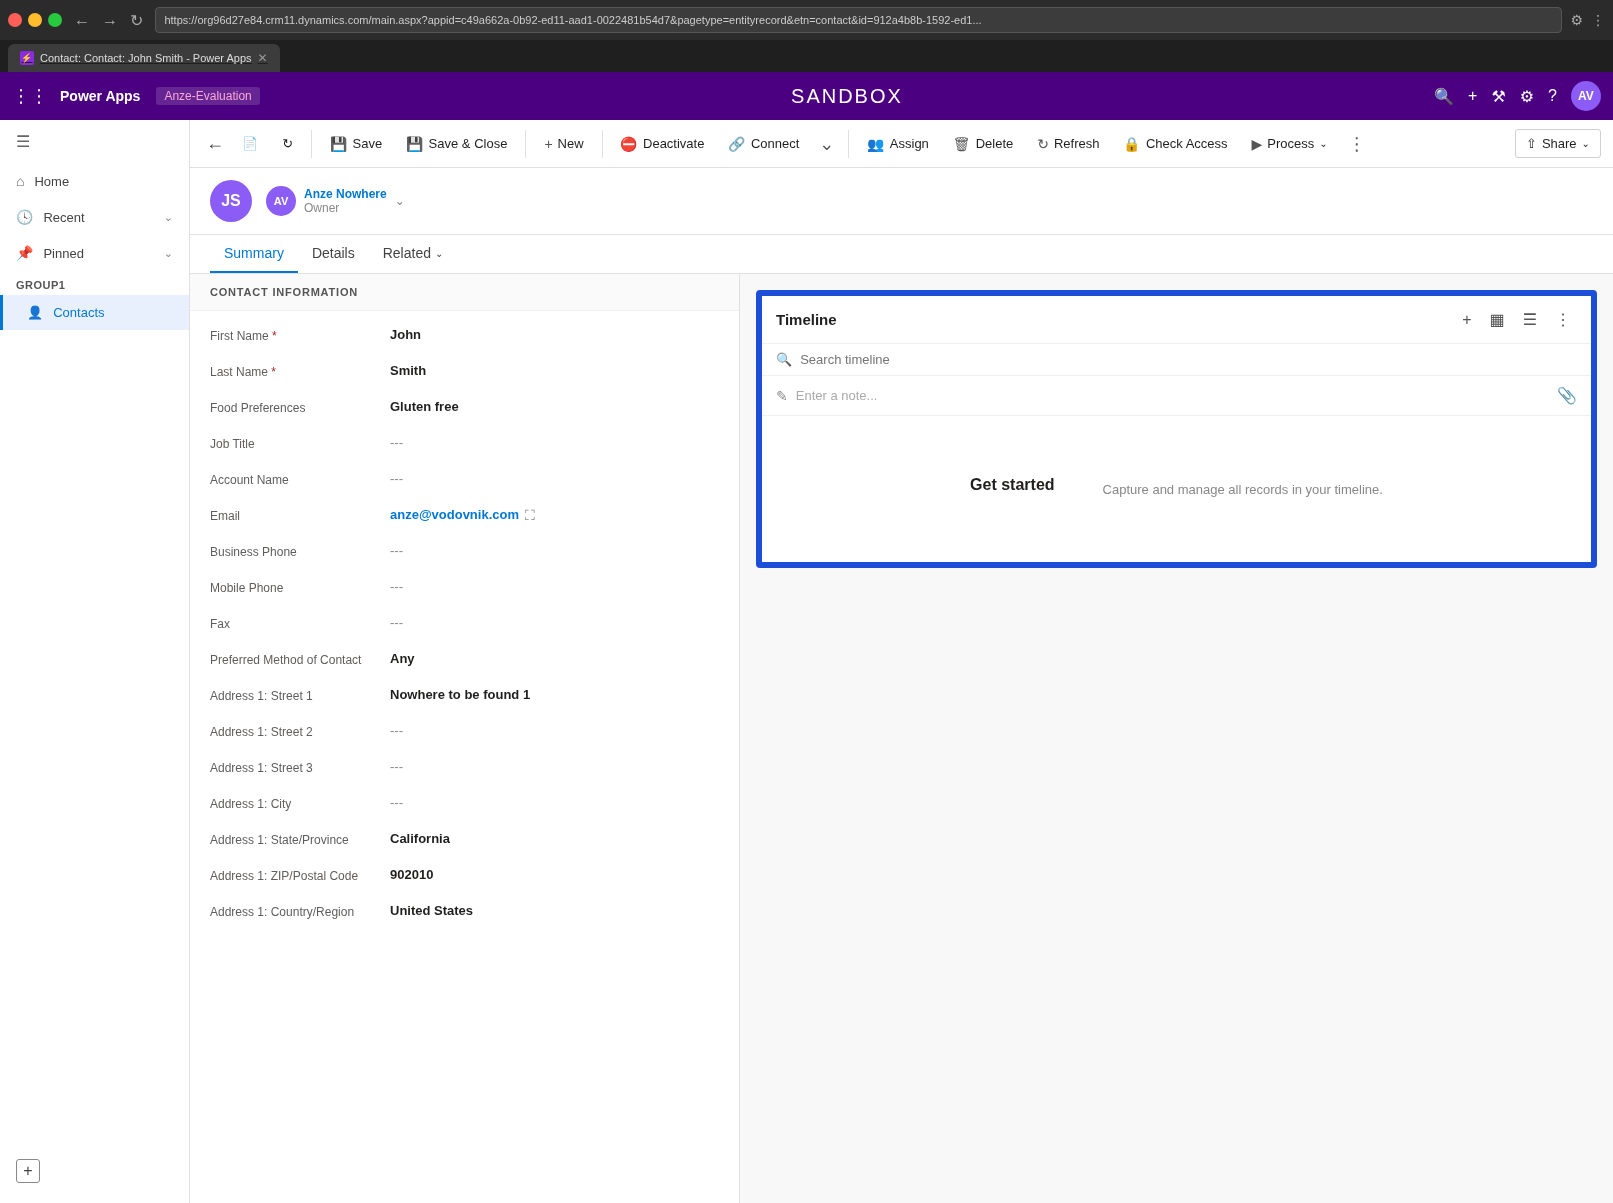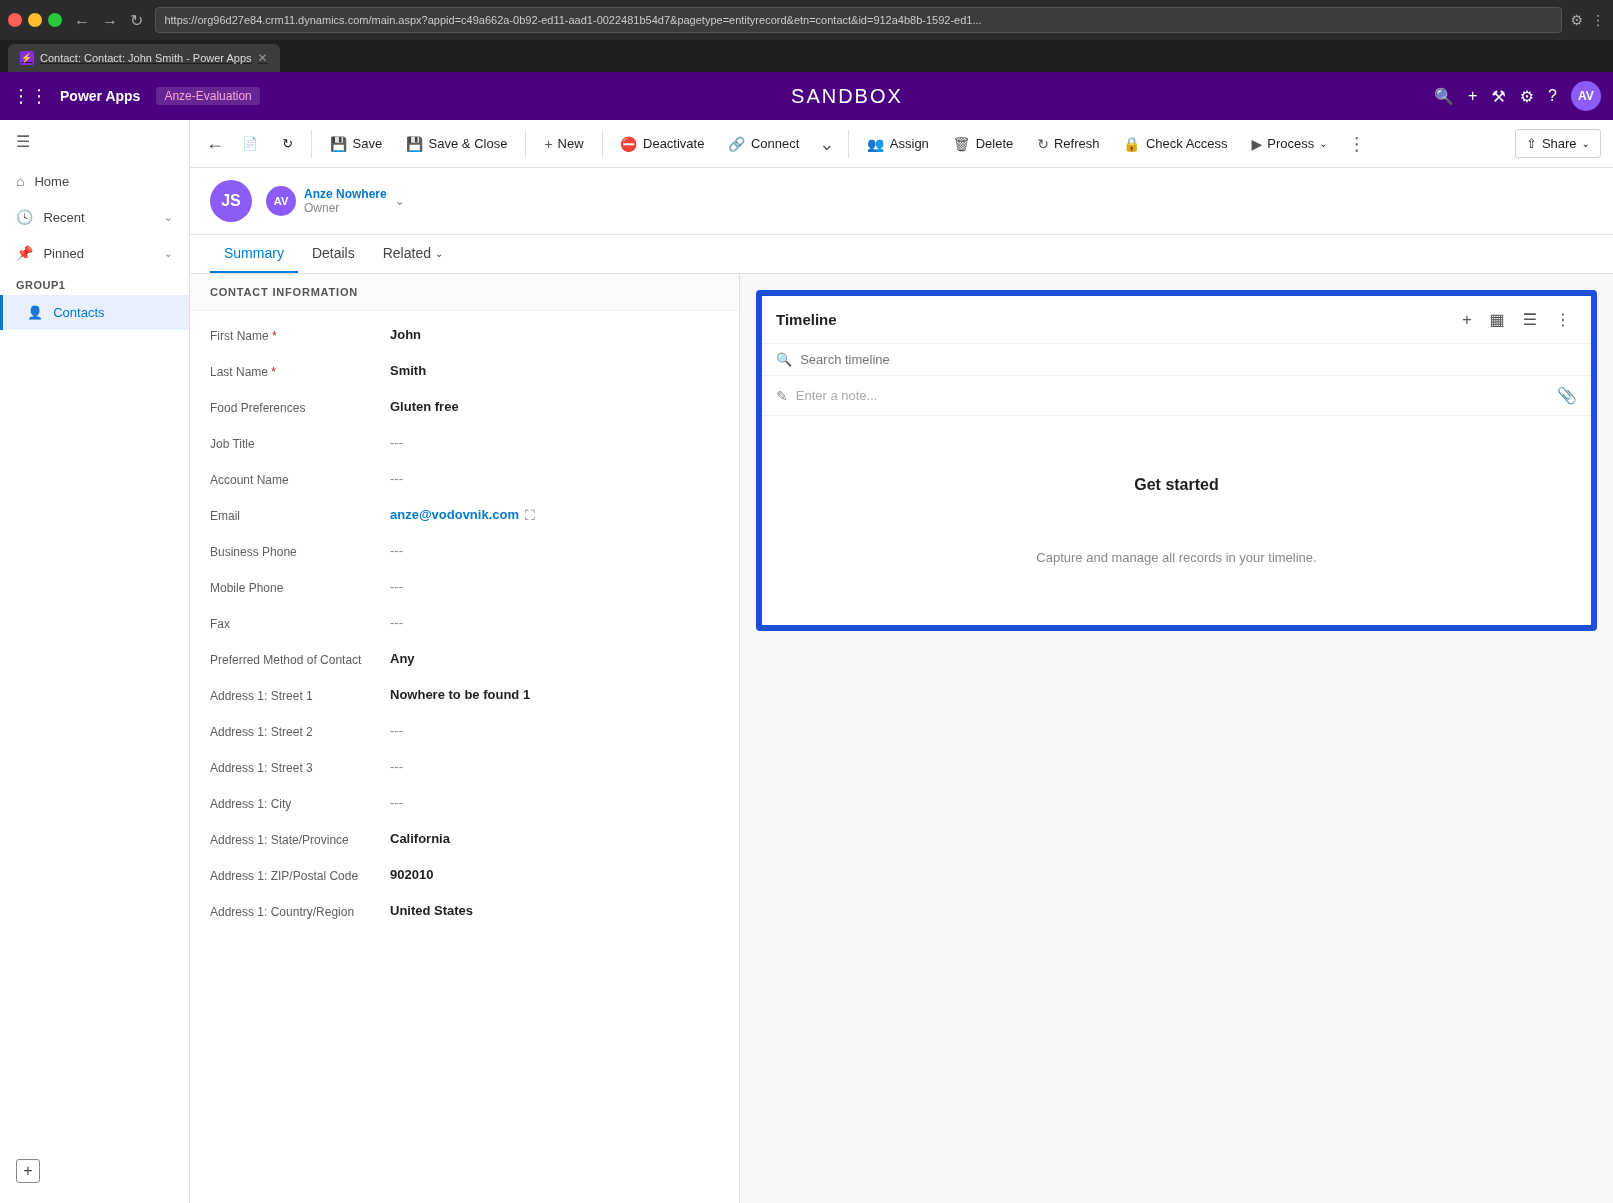--- a/index.html
+++ b/index.html
@@ -301,21 +301,21 @@
       align-items: center;
       gap: 8px;
       padding: 10px 14px;
       border-bottom: 1px solid #f0f0f0;
     }
     .note-edit-icon { color: #888; font-size: 14px; }
     .note-placeholder { color: #aaa; font-size: 13px; flex: 1; }
     .note-attach { color: #888; font-size: 16px; cursor: pointer; }
     .get-started-area {
       display: flex;
-      flex-direction: column;
+      flex-direction: row;
       align-items: center;
       justify-content: center;
       padding: 60px 20px;
       text-align: center;
       gap: 48px;
     }
     .get-started-title { font-size: 16px; font-weight: 600; color: #201f1e; margin-bottom: 8px; }
     .get-started-text { font-size: 13px; color: #888; }
 
     

